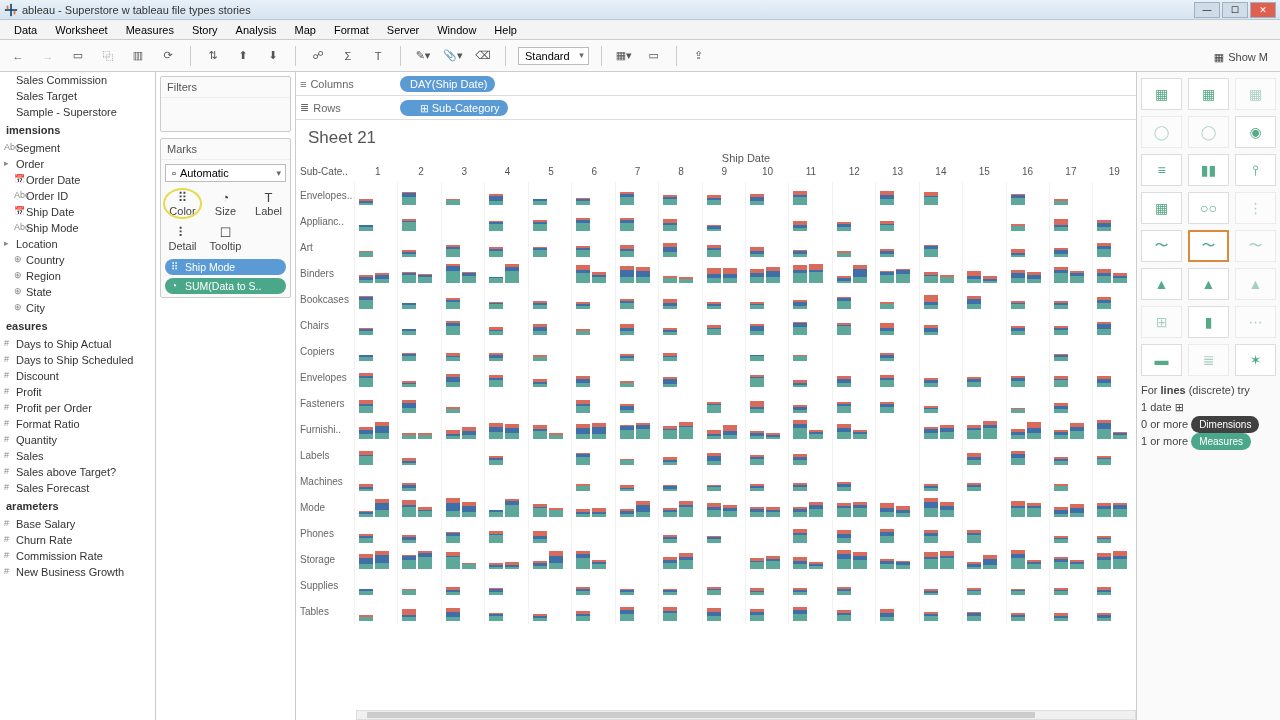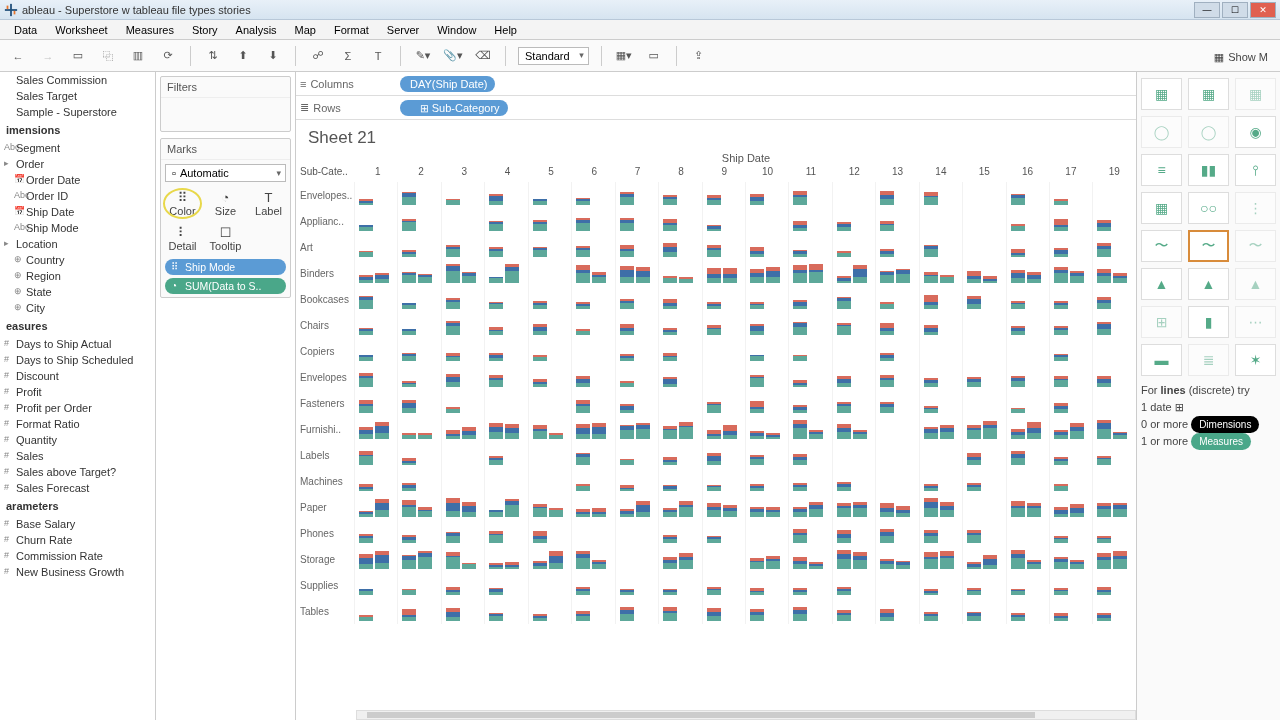--- a/index.html
+++ b/index.html
@@ -69,21 +69,21 @@
 .hscroll { position:absolute; bottom:0; left:60px; right:0; height:10px; background:#f0f0f0; border:1px solid #ddd; }
 .hscroll .thumb { position:absolute; left:10px; right:100px; top:1px; bottom:1px; background:#ccc; }
 
 .showme-pane { width:144px; border-left:1px solid #ccc; padding:6px 4px; display:flex; flex-direction:column; gap:6px; background:#fafafa; }
 .sm-grid { display:grid; grid-template-columns:repeat(3,1fr); gap:6px; }
 .sm-cell { height:32px; border:1px solid #ddd; background:#fff; opacity:.5; position:relative; }
 .sm-cell.on { opacity:1; }
 .sm-cell.sel { border:2px solid #d88b3a; opacity:1; }
 .sm-hint { font-size:10.5px; color:#444; line-height:1.5; }
 .chip { display:inline-block; border-radius:9px; padding:1px 8px; color:#fff; font-size:10px; }
-.chip.dim { background:#000000; } .chip.mea { background:#4aa789; }
+.chip.dim { background:#404040; } .chip.mea { background:#4aa789; }
 </style>
 </head>
 <body>
 
 <div class="title-bar">
   <svg class="icon" viewBox="0 0 16 16">
       <rect x="7" y="1" width="2" height="14" fill="#1f4e79"></rect>
       <rect x="1" y="7" width="14" height="2" fill="#1f4e79"></rect>
       <rect x="3" y="3" width="2" height="4" fill="#e8762d"></rect>
       <rect x="11" y="9" width="2" height="4" fill="#e8762d"></rect>
@@ -1735,21 +1735,21 @@
               <div class="cell">
                 <div class="bar" style="left: 4px;">
                   <div class="seg s1" style="height: 4.6972px;"></div>
                   <div class="seg s3" style="height: 2.08693px;"></div>
                 </div>
               </div>
               <div class="cell"></div>
             </div>
           </div>
           <div class="viz-row">
-            <div class="rl">Paper</div>
+            <div class="rl">Mode</div>
             <div class="cells">
               <div class="cell">
                 <div class="bar" style="left: 4px;">
                   <div class="seg s1" style="height: 2.63456px;"></div>
                   <div class="seg s2" style="height: 2.1689px;"></div>
                   <div class="seg s3" style="height: 1.6486px;"></div>
                 </div>
                 <div class="bar" style="left: 20px;">
                   <div class="seg s1" style="height: 7.46096px;"></div>
                   <div class="seg s2" style="height: 6.14225px;"></div>

